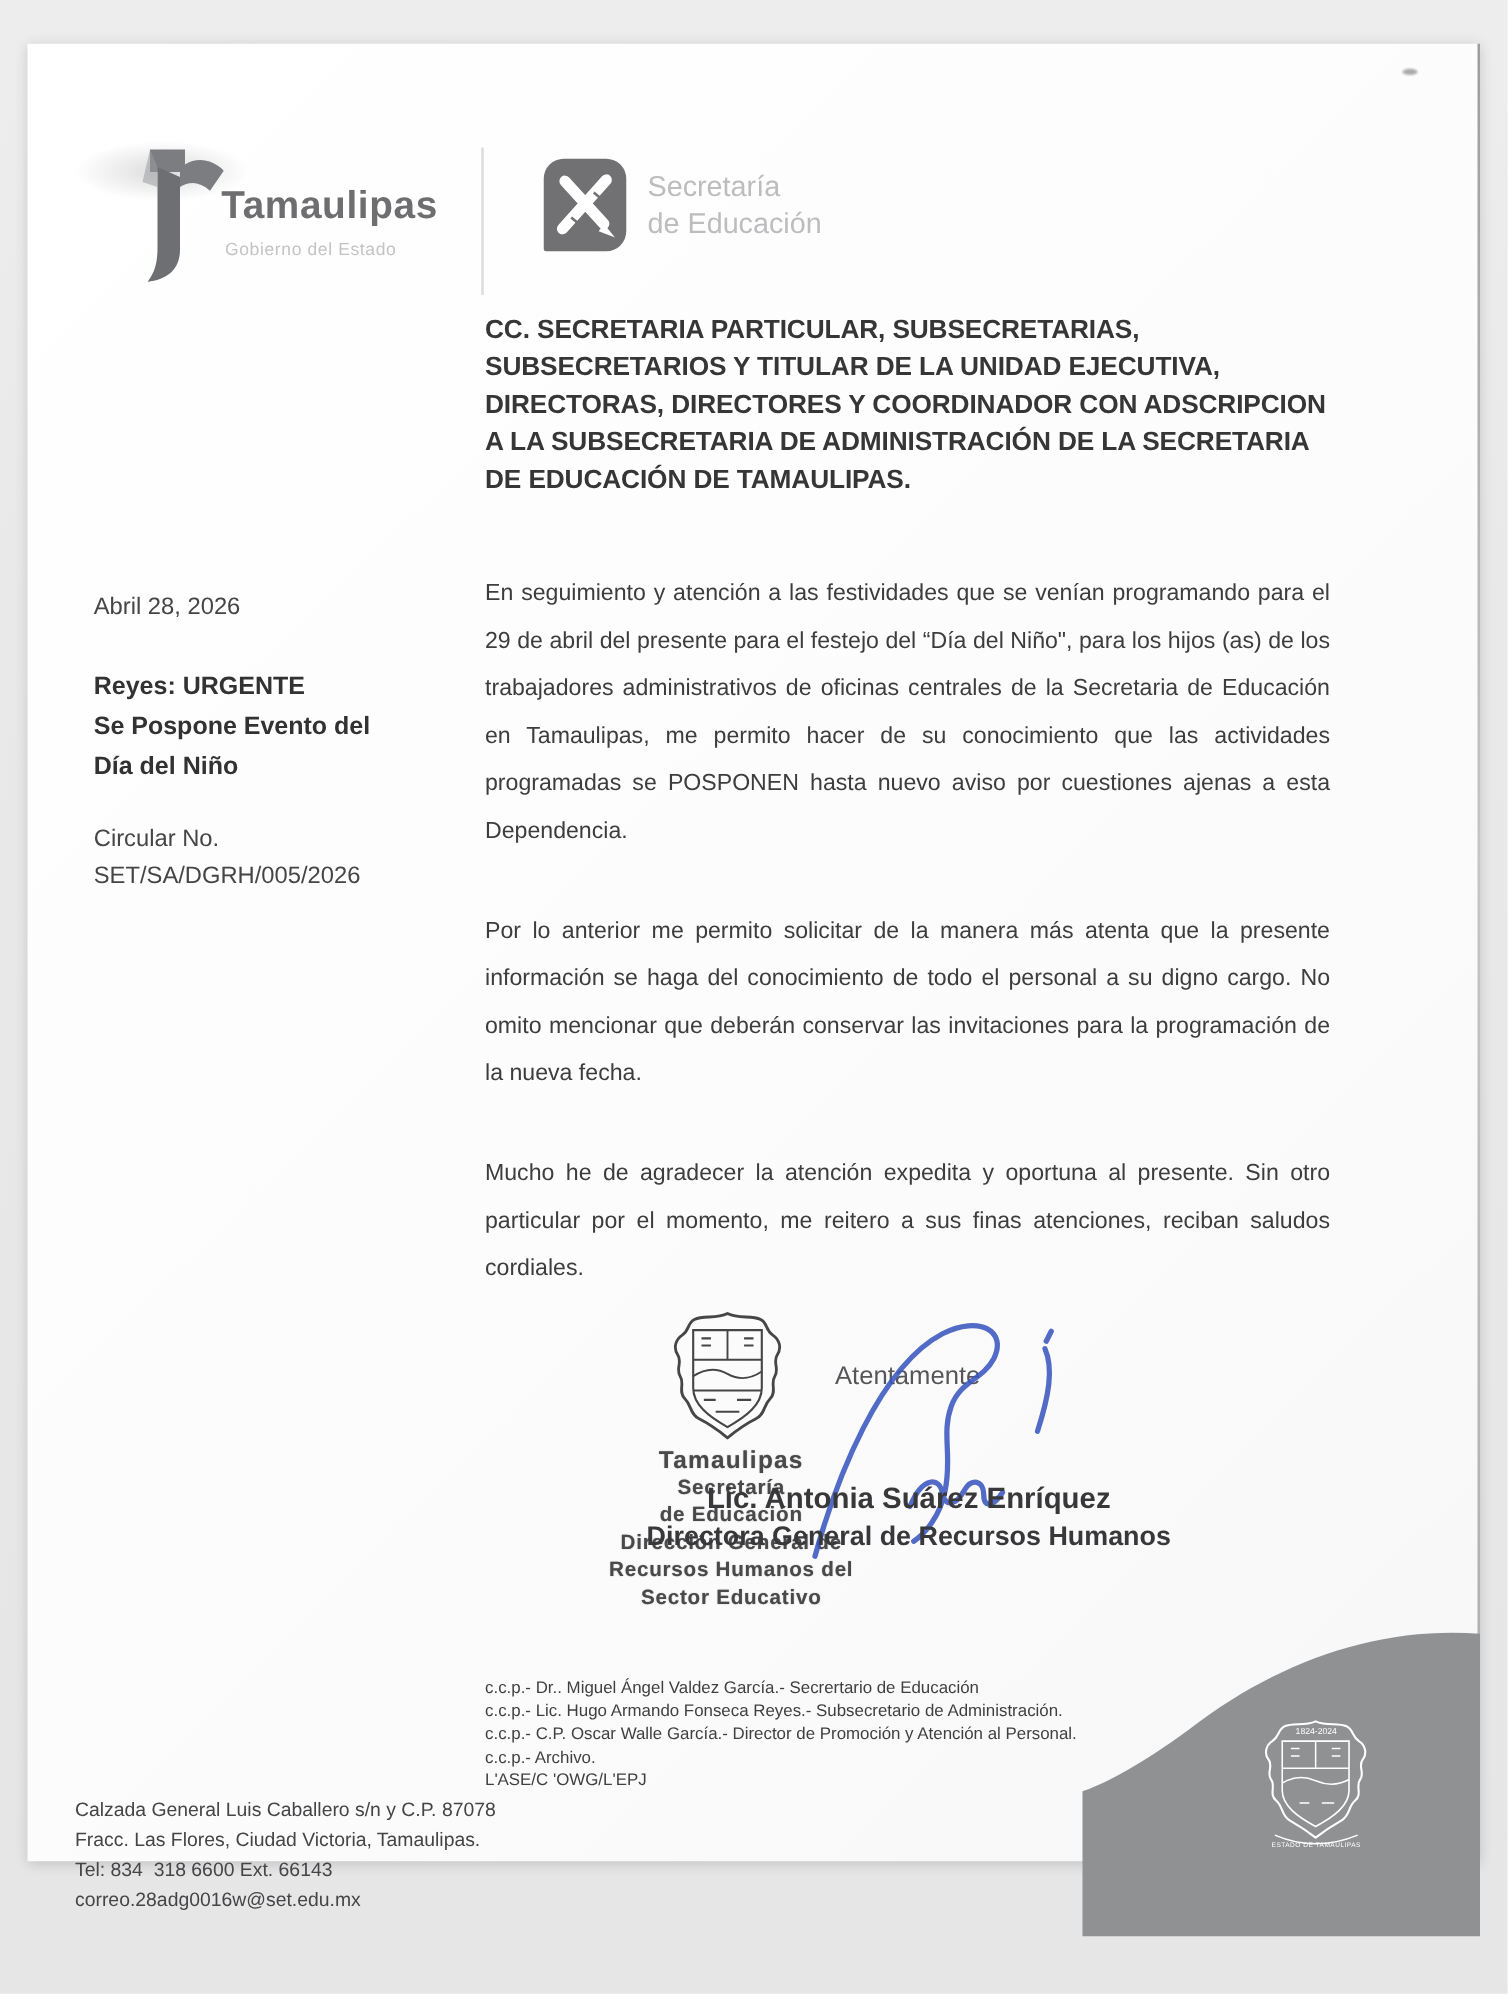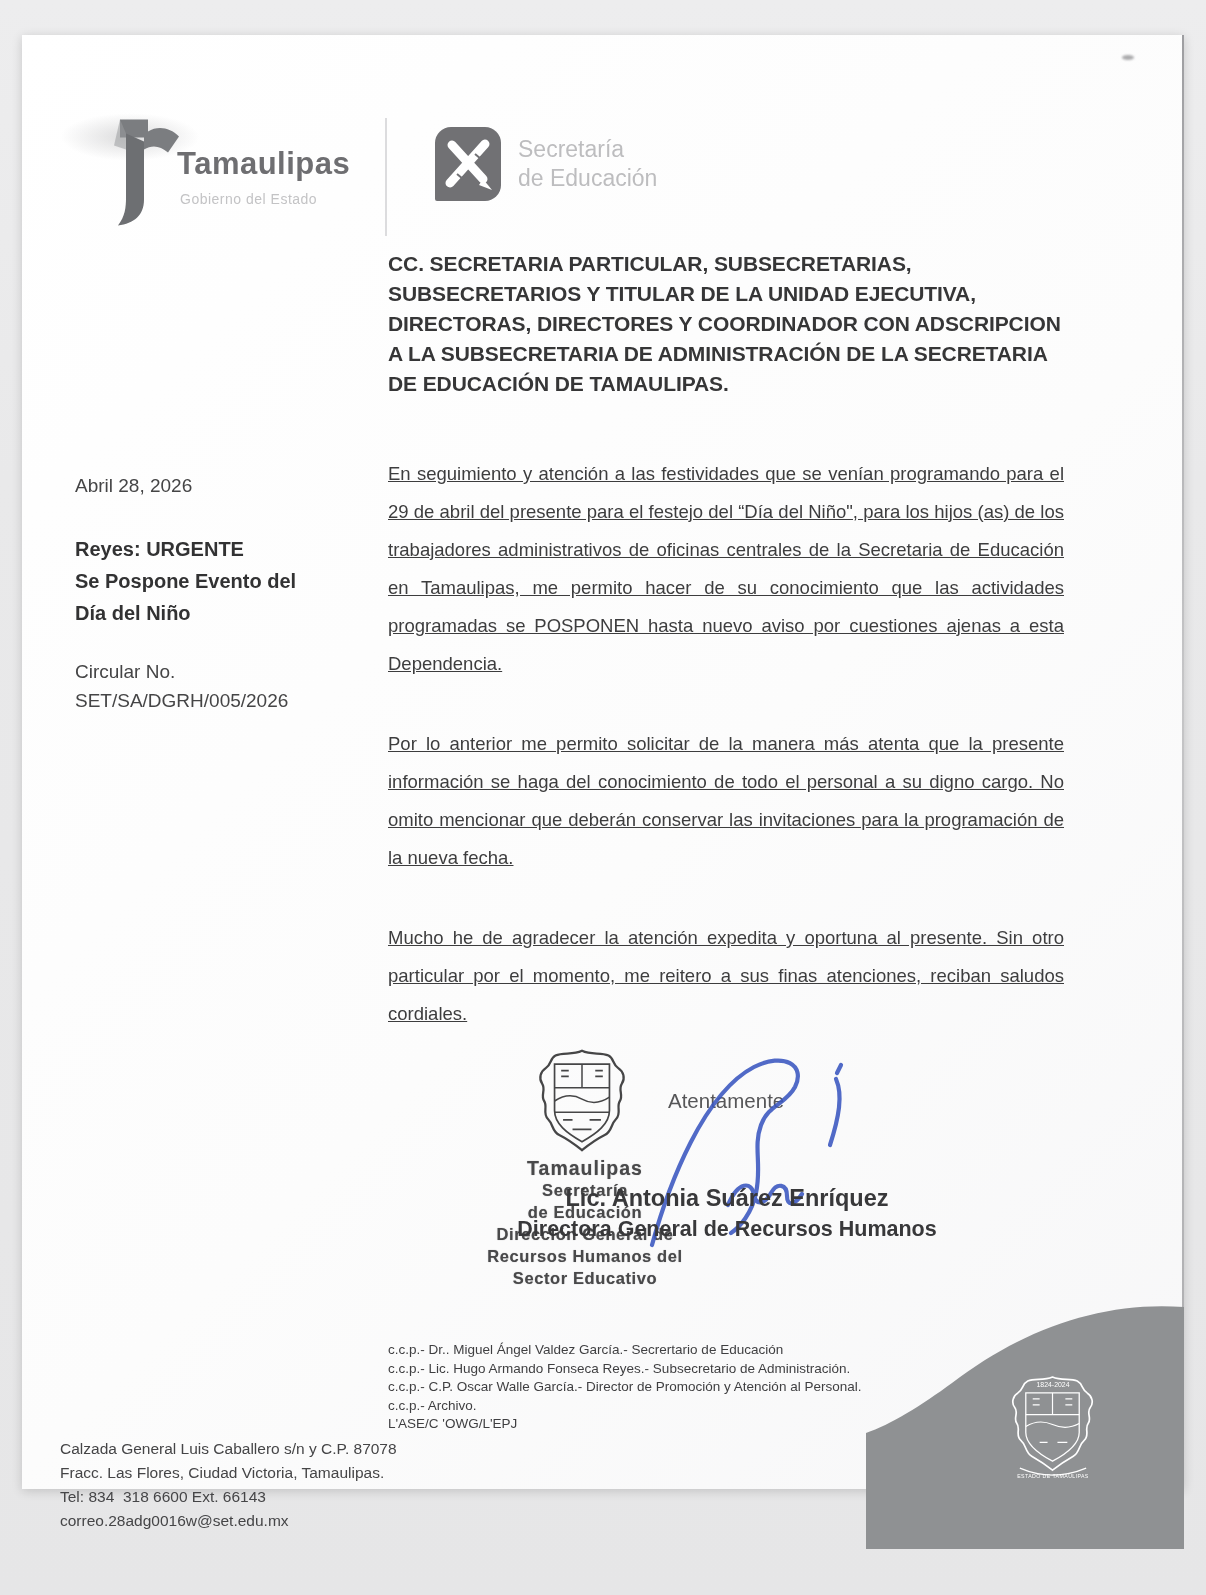--- a/index.html
+++ b/index.html
@@ -36,21 +36,21 @@
   
   .addressee{position:absolute;left:366px;top:214px;width:690px;
     font-size:21px;font-weight:700;color:#363637;line-height:30px;letter-spacing:-.1px;}
 
   
   .meta-date{position:absolute;left:53px;top:440px;font-size:19px;color:#454546;}
   .meta-subject{position:absolute;left:53px;top:498px;font-size:20px;font-weight:700;color:#323233;line-height:32px;}
   .meta-circular{position:absolute;left:53px;top:622px;font-size:19px;color:#454546;line-height:29px;}
 
   
-  .body-col{position:absolute;left:366px;top:420px;width:676px;color:#3d3d3e;text-decoration:underline;}
+  .body-col{position:absolute;left:366px;top:420px;width:676px;color:#3d3d3e;}
   .body-col p{margin:0 0 42px 0;font-size:18.5px;line-height:38px;text-align:justify;}
 
   
   .stamp-shield{position:absolute;left:512px;top:1013px;opacity:.88;}
   .stamp-text{position:absolute;left:443px;top:1122px;width:240px;text-align:center;
     color:#3a3a3c;font-weight:700;font-size:16.5px;line-height:22px;letter-spacing:.6px;
     text-shadow:0 0 1px rgba(60,60,60,.55);opacity:.92;}
   .stamp-text .big{font-size:19.5px;letter-spacing:1px;}
   .atentamente{position:absolute;left:646px;top:1054px;font-size:20.5px;color:#565658;}
   .signature-svg{position:absolute;left:612px;top:1018px;}

